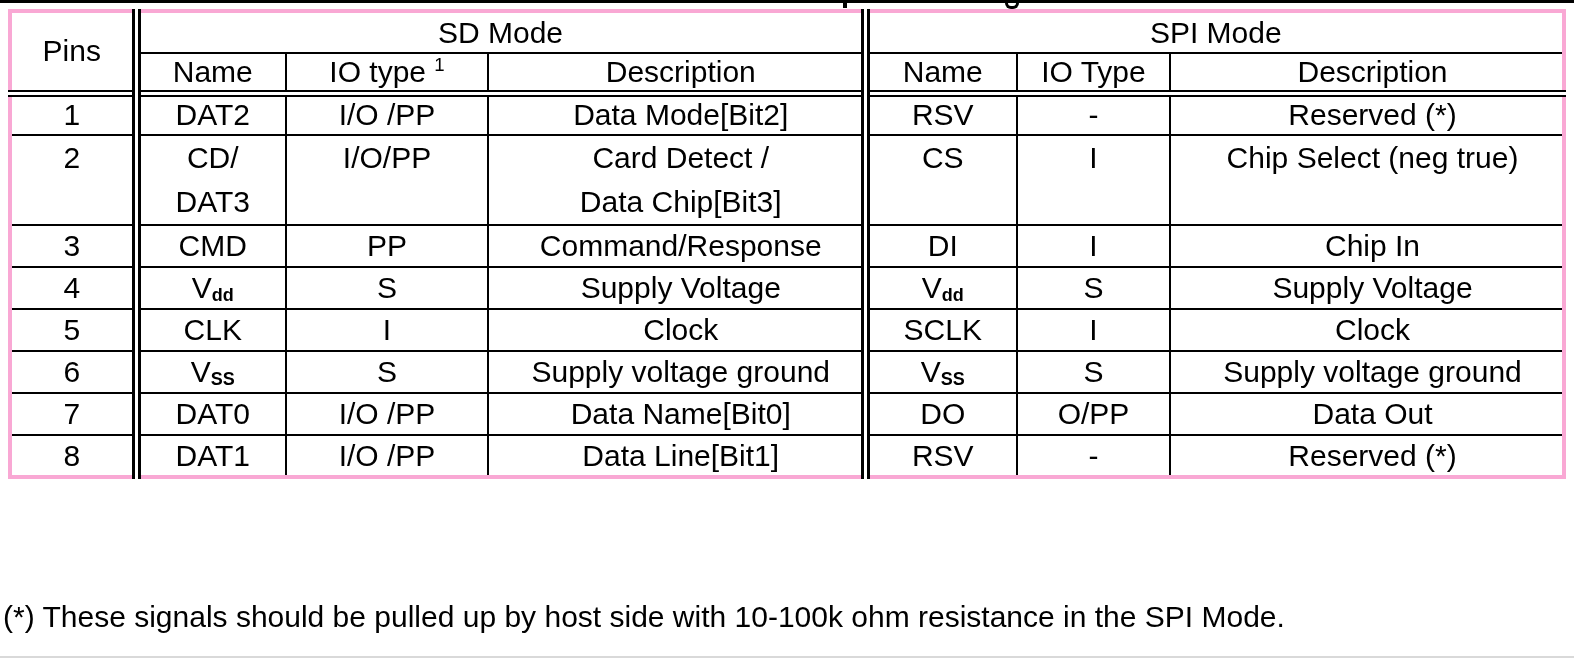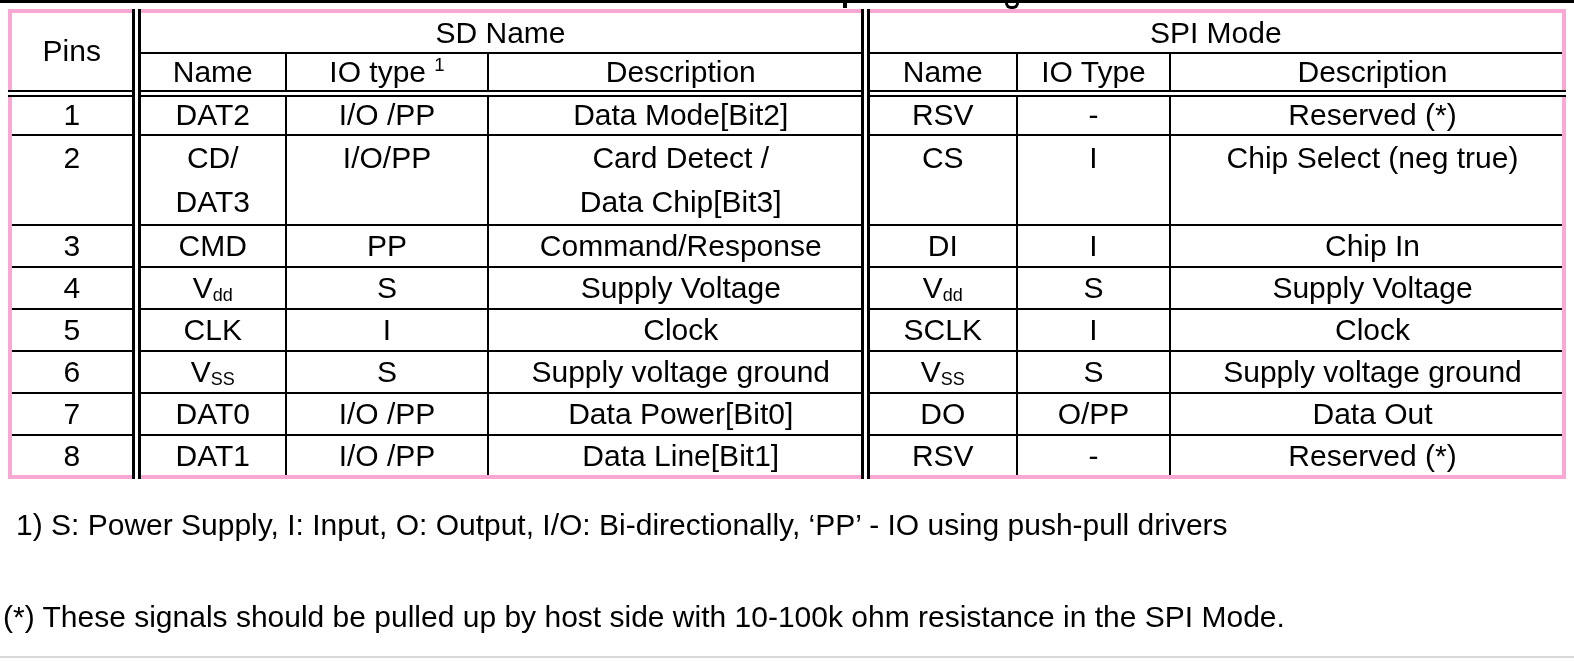--- a/index.html
+++ b/index.html
@@ -51,21 +51,21 @@
   .hdr-bot td, .hdr-bot th, .pins-cell { border-bottom: 7px double #000 !important; }
   td.c-desc { text-align: left; padding-left: 12px; }
   tr.vtop td { vertical-align: top; line-height: 44px; }
   tr.hrow1 { height: 42px; }
   tr.hrow2 { height: 40px; }
   tr.r-std { height: 42px; }
   tr.r-dbl { height: 88px; }
   sub.vsub {
     font-size: 0.6em;
     vertical-align: baseline;
-    position: relative; top: 0.18em;
+    position: relative; top: 0.18em; font-weight: bold;
   }
   sup.iosup {
     font-size: 0.62em;
     vertical-align: super;
   }
 
   
   .note { position: absolute; font-size: 30px; line-height: 36px; white-space: nowrap; }
   .note-1 { left: 16px; top: 507px; }
   .note-2 { left: 3px;  top: 555px; margin-top: 44px; }
@@ -92,21 +92,21 @@
         <col style="width:150px">
         <col style="width:202px">
         <col style="width:377px">
         <col style="width:152px">
         <col style="width:153px">
         <col>
       </colgroup>
       <tbody>
         <tr class="hrow1">
           <td class="pins-cell" rowspan="2">Pins</td>
-          <td class="dbl-l" colspan="3">SD Name</td>
+          <td class="dbl-l" colspan="3">SD Mode</td>
           <td class="dbl-l" colspan="3">SPI Mode</td>
         </tr>
         <tr class="hrow2 hdr-bot">
           <td class="dbl-l">Name</td>
           <td><span>IO type</span>&nbsp;<sup class="iosup">1</sup></td>
           <td class="c-desc">Description</td>
           <td class="dbl-l">Name</td>
           <td>IO Type</td>
           <td class="c-desc">Description</td>
         </tr>
@@ -174,36 +174,35 @@
           <td class="c-desc">Supply voltage ground</td>
           <td class="dbl-l"><span>V</span><sub class="vsub">SS</sub></td>
           <td>S</td>
           <td class="c-desc">Supply voltage ground</td>
         </tr>
 
         <tr class="r-std">
           <td>7</td>
           <td class="dbl-l">DAT0</td>
           <td>I/O /PP</td>
-          <td class="c-desc">Data Power[Bit0]</td>
+          <td class="c-desc">Data Name[Bit0]</td>
           <td class="dbl-l">DO</td>
           <td>O/PP</td>
           <td class="c-desc">Data Out</td>
         </tr>
 
         <tr class="r-std">
           <td>8</td>
           <td class="dbl-l">DAT1</td>
           <td>I/O /PP</td>
           <td class="c-desc">Data Line[Bit1]</td>
           <td class="dbl-l">RSV</td>
           <td>-</td>
           <td class="c-desc">Reserved (*)</td>
         </tr>
       </tbody>
     </table>
   </div>
 
-  <div class="note note-1">1) S: Power Supply, I: Input, O: Output, I/O: Bi-directionally, ‘PP’ - IO using push-pull drivers</div>
   <div class="note note-2">(*) These signals should be pulled up by host side with 10-100k ohm resistance in the SPI Mode.</div>
 
   <div class="bottom-divider"></div>
 </div>
 
 </body></html>

